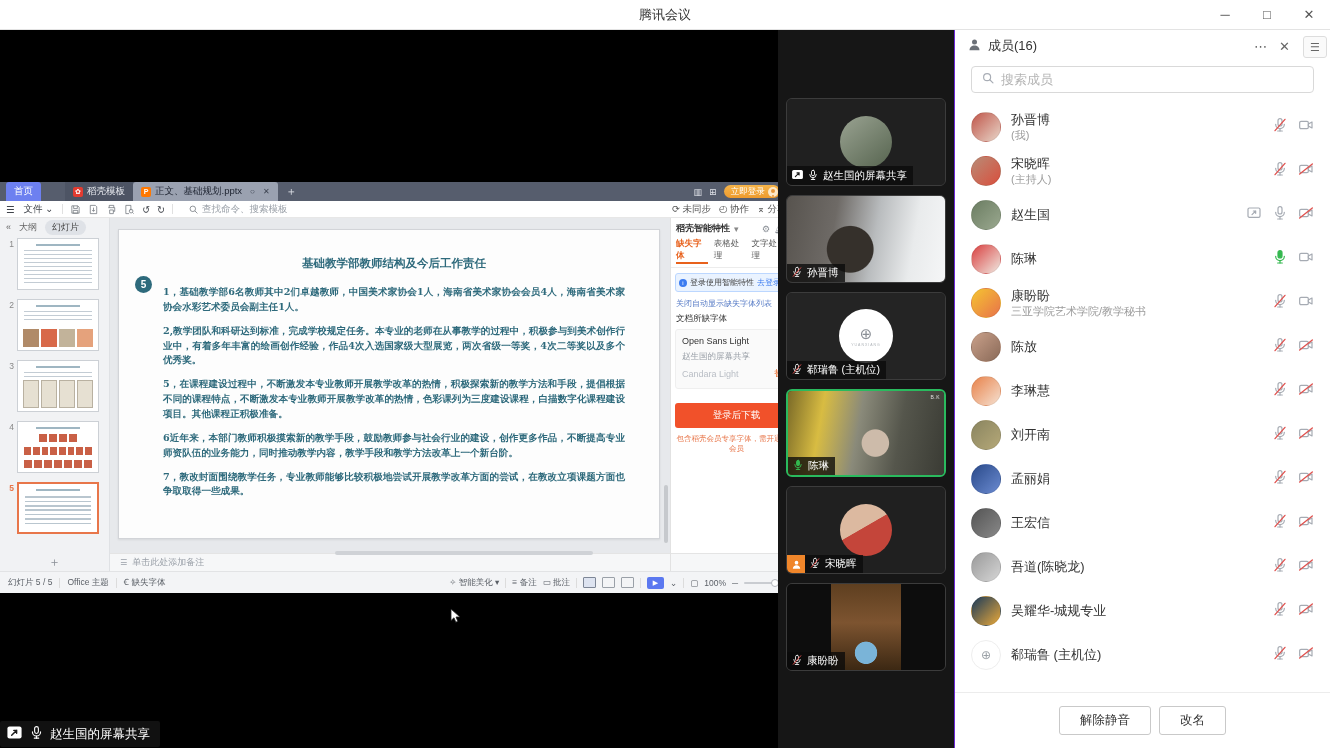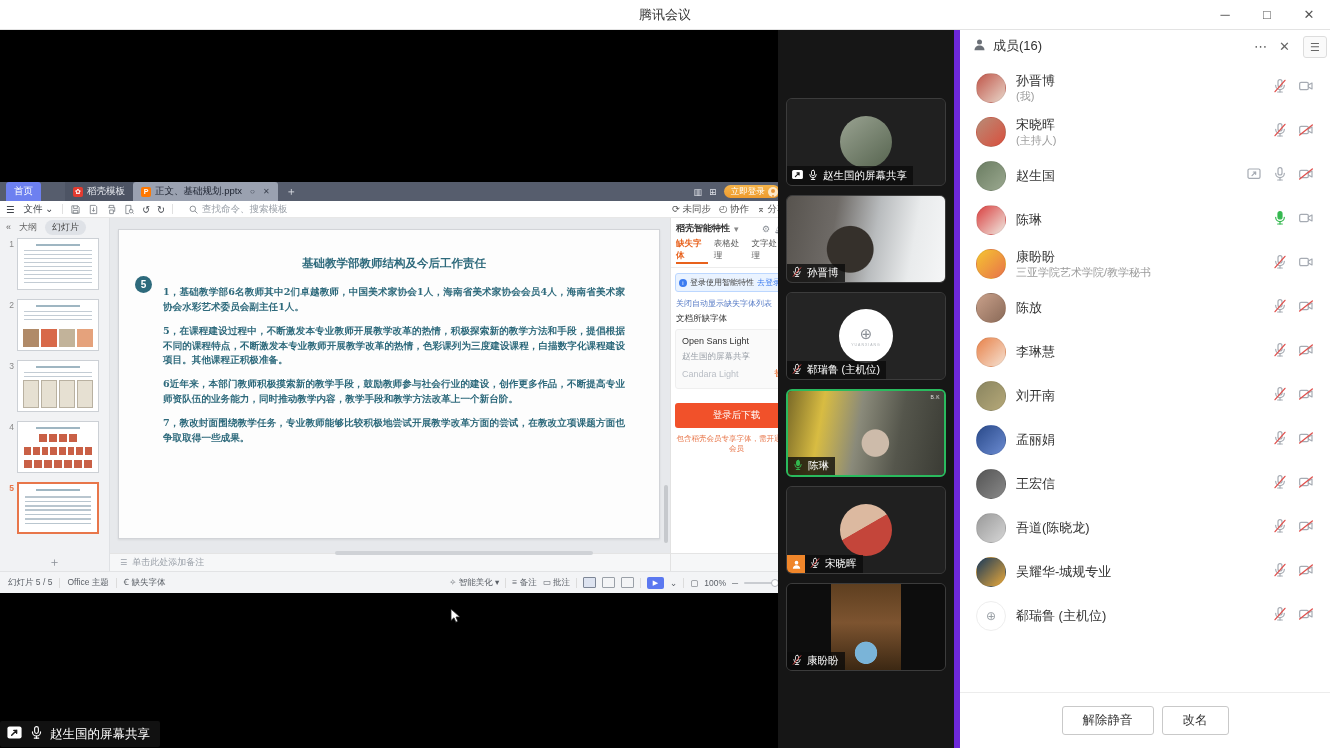--- a/index.html
+++ b/index.html
@@ -7,21 +7,21 @@
     font-family:"Liberation Sans","DejaVu Sans",sans-serif; }
   
   .titlebar{height:30px;background:#fff;border-bottom:1px solid #e3e3e3;display:flex;align-items:center;position:relative;}
   .tb-title{position:absolute;left:0;right:0;text-align:center;font-size:13px;color:#333;}
   .tb-ctrls{margin-left:auto;display:flex;z-index:2;}
   .tb-btn{width:42px;height:29px;display:flex;align-items:center;justify-content:center;font-size:13px;color:#555;cursor:default;}
   
   .main{display:flex;height:718px;}
   .share-area{width:778px;position:relative;background:#000;}
   .video-strip{width:176px;background:#161616;position:relative;}
-  .members-panel{width:376px;background:#fff;display:flex;flex-direction:column;position:relative;border-left:6px solid #6d28d9;}
+  .members-panel{width:376px;background:#fff;display:flex;flex-direction:column;position:relative;border-left:1px solid #6d28d9;}
   
   .wps{position:absolute;left:0;top:152px;width:826px;height:411px;background:#fff;box-shadow:0 0 8px rgba(0,0,0,.6);font-size:10px;}
   .wps-tabbar{height:19px;background:#565d6d;display:flex;align-items:stretch;color:#e8eaef;font-size:9.5px;}
   .wtab{display:flex;align-items:center;padding:0 8px;gap:4px;white-space:nowrap;}
   .wtab.home{background:#6d80f0;color:#fff;margin-left:6px;border-radius:3px 3px 0 0;}
   .wtab.docer{background:#4d5464;margin-left:24px;}
   .wtab.doc{background:#9aa1b0;color:#1d2330;border-radius:3px 3px 0 0;}
   .wtab .ticon{width:10px;height:10px;border-radius:2px;display:inline-flex;align-items:center;justify-content:center;font-size:7px;color:#fff;font-weight:bold;}
   .ticon.docer-i{background:#e33b30;}
   .ticon.wpp-i{background:#ff7800;}
@@ -323,20 +323,21 @@
             </div>
           <div class="tp-bottom">＋</div>
         </div>
         <div class="center-col">
           <div class="slide-area">
             <div class="slide-card">
               <div class="slide-badge">5</div>
               <div class="slide-title">基础教学部教师结构及今后工作责任</div>
               <div>
                   <div class="slide-p">1，基础教学部6名教师其中2们卓越教师，中国美术家协会1人，海南省美术家协会会员4人，海南省美术家协会水彩艺术委员会副主任1人。</div>
+                  <div class="slide-p">2,教学团队和科研达到标准，完成学校规定任务。本专业的老师在从事教学的过程中，积极参与到美术创作行业中，有着多年丰富的绘画创作经验，作品4次入选国家级大型展览，两次省级一等奖，4次二等奖以及多个优秀奖。</div>
                   <div class="slide-p">5，在课程建设过程中，不断激发本专业教师开展教学改革的热情，积极探索新的教学方法和手段，提倡根据不同的课程特点，不断激发本专业教师开展教学改革的热情，色彩课列为三度建设课程，白描数字化课程建设项目。其他课程正积极准备。</div>
                   <div class="slide-p">6近年来，本部门教师积极摸索新的教学手段，鼓励教师参与社会行业的建设，创作更多作品，不断提高专业师资队伍的业务能力，同时推动教学内容，教学手段和教学方法改革上一个新台阶。</div>
                   <div class="slide-p">7，教改封面围绕教学任务，专业教师能够比较积极地尝试开展教学改革方面的尝试，在教改立项课题方面也争取取得一些成果。</div>
                 </div>
             </div>
             <div class="v-scroll"></div>
           </div>
           <div class="notes-bar">
             <div class="h-scroll"></div>
             <span style="font-size:8px;">☰</span>
@@ -572,20 +573,27 @@
             <circle cx="12" cy="8" r="4"></circle>
             <path d="M4 21c0-4.4 3.6-7.5 8-7.5s8 3.1 8 7.5z"></path>
           </svg></span>
       <span>成员(16)</span>
       <span class="hicons">
         <span>⋯</span>
         <span>✕</span>
       </span>
     </div>
     <div class="mp-menu-btn">☰</div>
+    <div class="mp-search">
+      <span id="mp-search-icon"><svg width="14" height="14" viewBox="0 0 24 24" stroke-linecap="round" stroke-linejoin="round" fill="none" stroke="#a8adb5" stroke-width="2">
+            <circle cx="10.5" cy="10.5" r="6"></circle>
+            <line x1="15" y1="15" x2="20.5" y2="20.5"></line>
+          </svg></span>
+      <span>搜索成员</span>
+    </div>
     <div class="m-list" id="member-list">
         <div class="m-row">
           <div class="m-ava" style="background:linear-gradient(135deg,#c0564a,#e8d5c8);"></div>
           <div class="m-txt">
             <div class="m-name">孙晋博</div>
             <div class="m-sub">(我)</div>
           </div>
           <div class="m-icons">
             <span><svg width="16" height="16" viewBox="0 0 24 24" stroke-linecap="round" stroke-linejoin="round" fill="none" stroke="#a6abb3" stroke-width="1.8">
                 <rect x="9" y="2.5" width="6" height="11" rx="3" fill="none"></rect>

